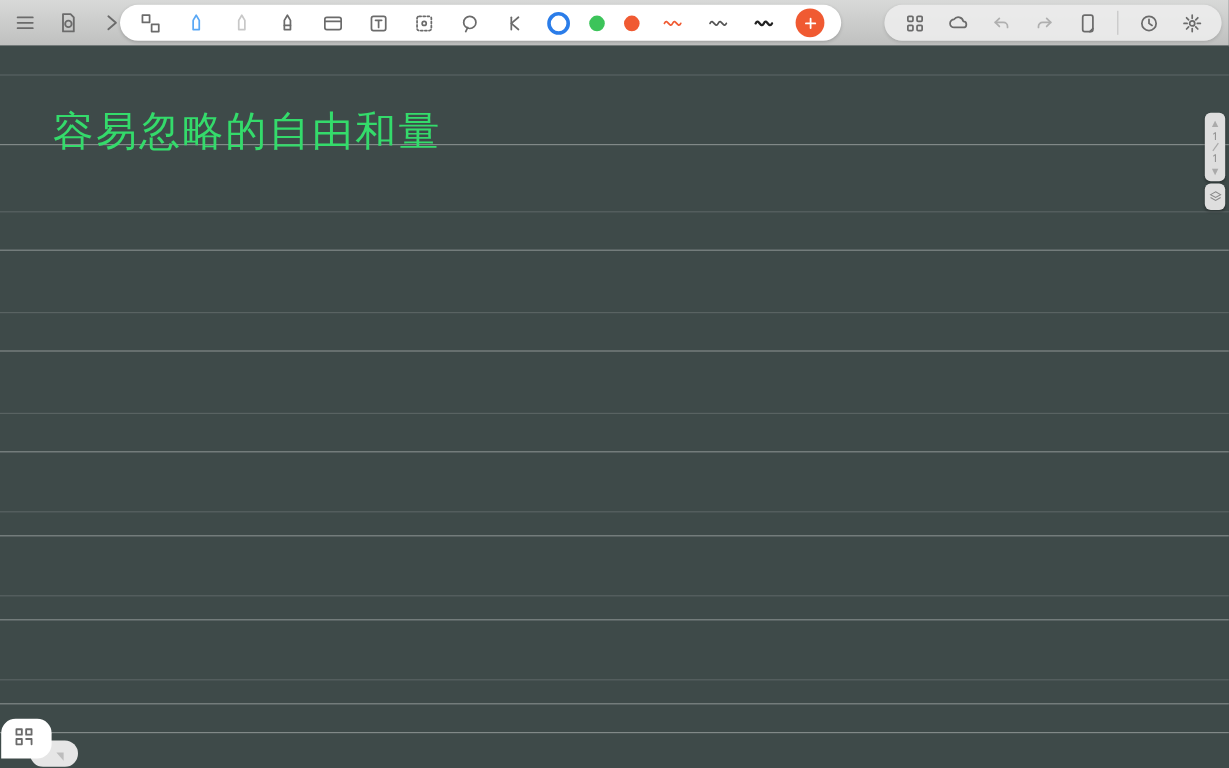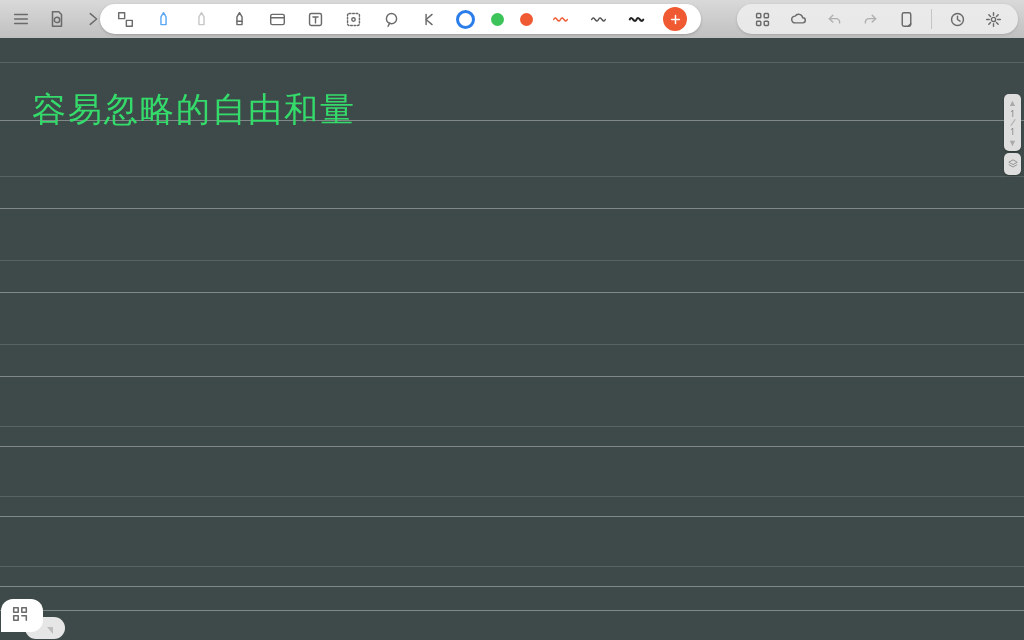--- a/index.html
+++ b/index.html
@@ -18,21 +18,21 @@
 .wav2 svg{stroke:#555}
 .wav3 svg{stroke:#222;stroke-width:2.3}
 .add{width:24px;height:24px;border-radius:50%;background:#f05a32;display:flex;align-items:center;justify-content:center;cursor:pointer}
 .add svg{width:13px;height:13px;stroke:#fff;stroke-width:2.3;stroke-linecap:round}
 .rpill{position:absolute;right:6px;top:4px;height:30px;background:rgba(236,236,236,.9);border-radius:15px;display:flex;align-items:center;padding:0 14px;gap:14px;box-shadow:0 1px 3px rgba(0,0,0,.15)}
 .rpill .ic svg{width:17px;height:17px}
 .rpill .sep{width:1px;height:20px;background:#c5c5c5}
 .canvas{position:absolute;top:38px;left:0;right:0;bottom:0;background:#3e4a49}
 .ln{position:absolute;left:0;right:0;height:1px;background:rgba(255,255,255,.35)}
 .ln.mid{background:rgba(255,255,255,.14)}
-.hw{position:absolute;top:49px;left:32px;font-family:"Brush Script MT","Segoe Script","Comic Sans MS",cursive;font-size:34px;color:#34db6b;white-space:nowrap;font-weight:500;letter-spacing:2px}
+.hw{position:absolute;top:49px;left:44px;font-family:"Brush Script MT","Segoe Script","Comic Sans MS",cursive;font-size:34px;color:#34db6b;white-space:nowrap;font-weight:500;letter-spacing:2px}
 .scr{position:absolute;right:3px;top:56px;width:17px;display:flex;flex-direction:column;align-items:center;gap:2px}
 .scrbox{width:17px;background:#dedede;border-radius:5px;box-shadow:0 1px 2px rgba(0,0,0,.25);display:flex;flex-direction:column;align-items:center;font-size:9px;color:#888;padding:4px 0}
 .scrbox .arr{font-size:9px;color:#aaa;line-height:1}
 .layers{width:17px;height:22px;background:#dedede;border-radius:5px;display:flex;align-items:center;justify-content:center;box-shadow:0 1px 2px rgba(0,0,0,.25)}
 .layers svg{width:12px;height:12px;stroke:#888;fill:none;stroke-width:1.4}
 .blob{position:absolute;left:1px;bottom:1px;width:64px;height:40px;pointer-events:none}
 .blob1{position:absolute;left:0;bottom:7px;width:42px;height:33px;background:#fff;border-radius:12px 12px 12px 0}
 .blob2{position:absolute;left:24px;bottom:0;width:40px;height:22px;background:#e6e6e6;border-radius:15px}
 .blob .ic{position:absolute;left:8px;bottom:14px}
 .tri{position:absolute;left:46px;bottom:5px;width:0;height:0;border-left:6px solid transparent;border-right:0 solid transparent;border-top:7px solid #bdbdbd}

